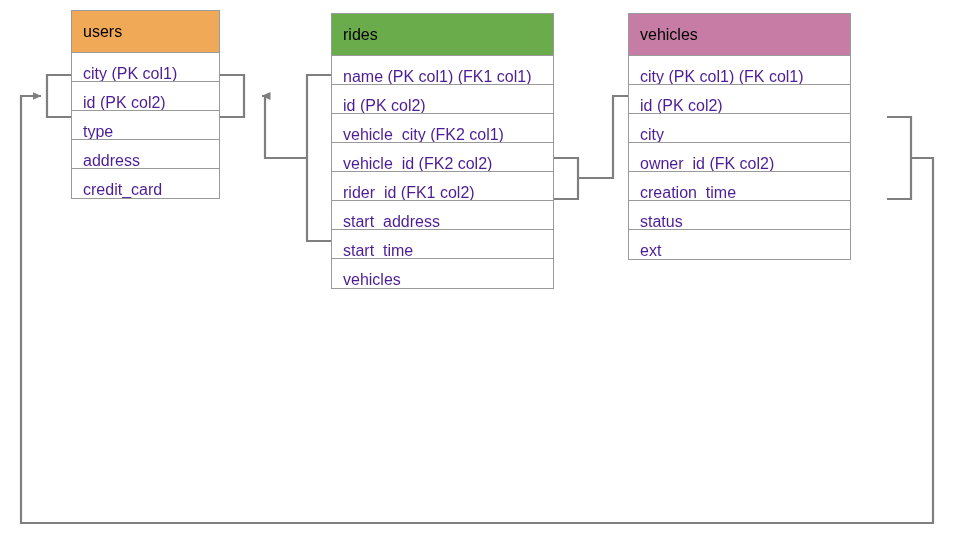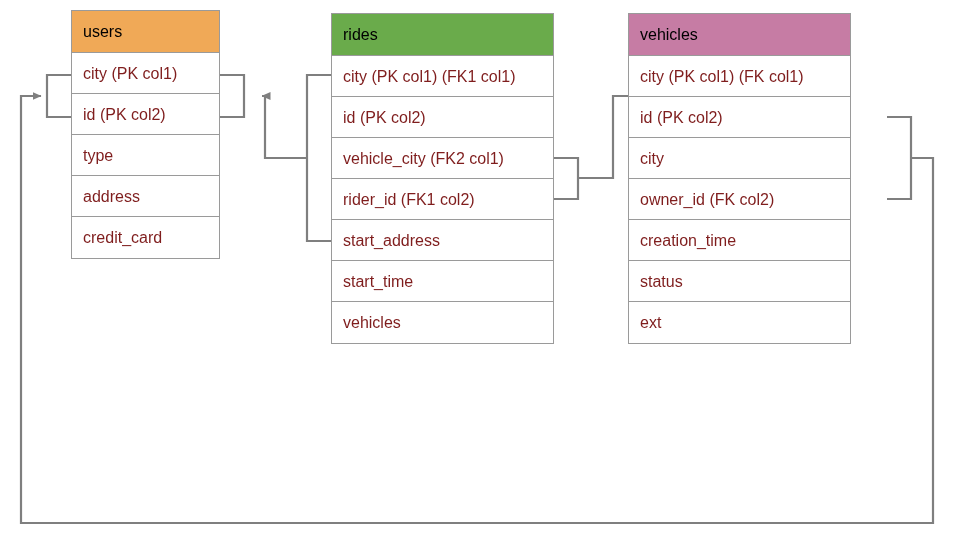--- a/index.html
+++ b/index.html
@@ -40,26 +40,26 @@
     line-height: 42px;
     box-sizing: border-box;
     padding: 0 0 0 11px;
     font-size: 16px;
     color: #000000;
     border-bottom: 1px solid #9a9a9a;
     white-space: nowrap;
     overflow: hidden;
   }
   .tbl-row {
-    height: 41px;
+    height: 29px;
     line-height: 41px;
     box-sizing: border-box;
     padding: 0 0 0 11px;
     font-size: 16px;
-    color: #7f1d1d;
+    color: #4c1d95;
     border-bottom: 1px solid #9a9a9a;
     background: #ffffff;
     white-space: nowrap;
     overflow: hidden;
   }
   .tbl-row.last {
     border-bottom: none;
   }
 </style>
 </head>
@@ -100,23 +100,24 @@
     <div class="tbl-header" style="background:#f0a957;">users</div>
     <div class="tbl-row">city (PK col1)</div>
     <div class="tbl-row">id (PK col2)</div>
     <div class="tbl-row">type</div>
     <div class="tbl-row">address</div>
     <div class="tbl-row last">credit_card</div>
   </div>
 
   <div class="table-box" style="left:331px; top:13px; width:223px;">
     <div class="tbl-header" style="background:#6aab4b;">rides</div>
-    <div class="tbl-row">city (PK col1) (FK1 col1)</div>
+    <div class="tbl-row">name (PK col1) (FK1 col1)</div>
     <div class="tbl-row">id (PK col2)</div>
     <div class="tbl-row">vehicle_city (FK2 col1)</div>
+    <div class="tbl-row">vehicle_id (FK2 col2)</div>
     <div class="tbl-row">rider_id (FK1 col2)</div>
     <div class="tbl-row">start_address</div>
     <div class="tbl-row">start_time</div>
     <div class="tbl-row last">vehicles</div>
   </div>
 
   <div class="table-box" style="left:628px; top:13px; width:223px;">
     <div class="tbl-header" style="background:#c67ca4;">vehicles</div>
     <div class="tbl-row">city (PK col1) (FK col1)</div>
     <div class="tbl-row">id (PK col2)</div>

